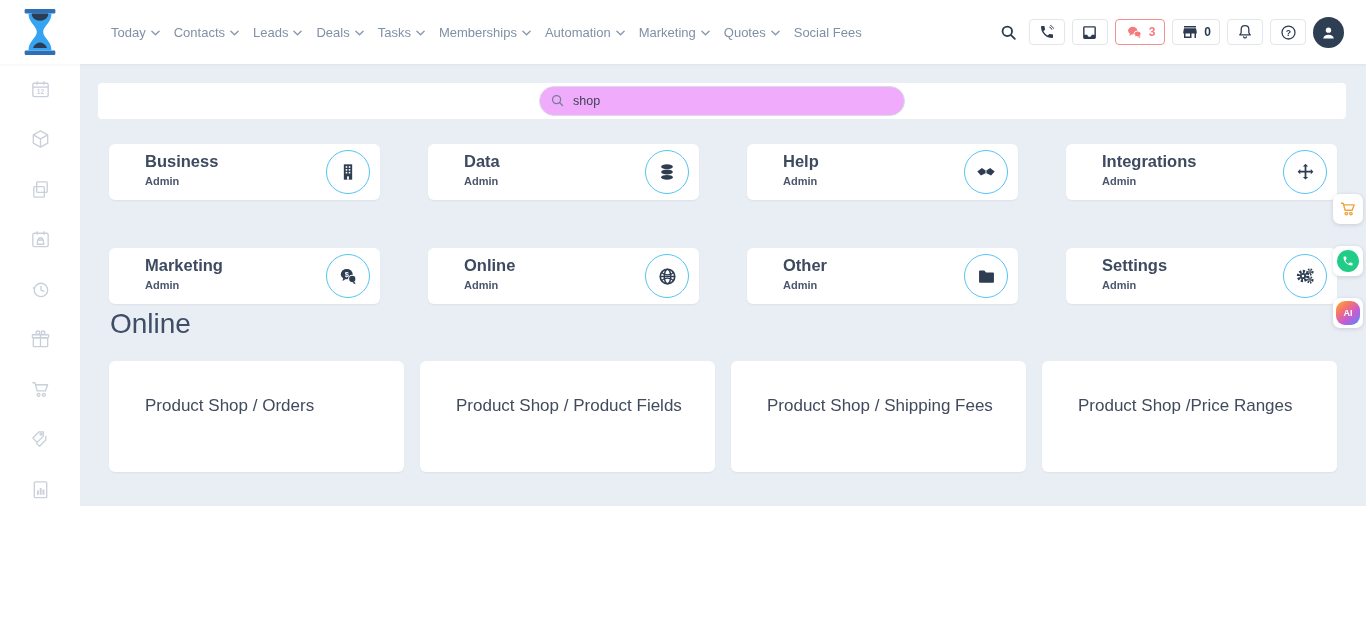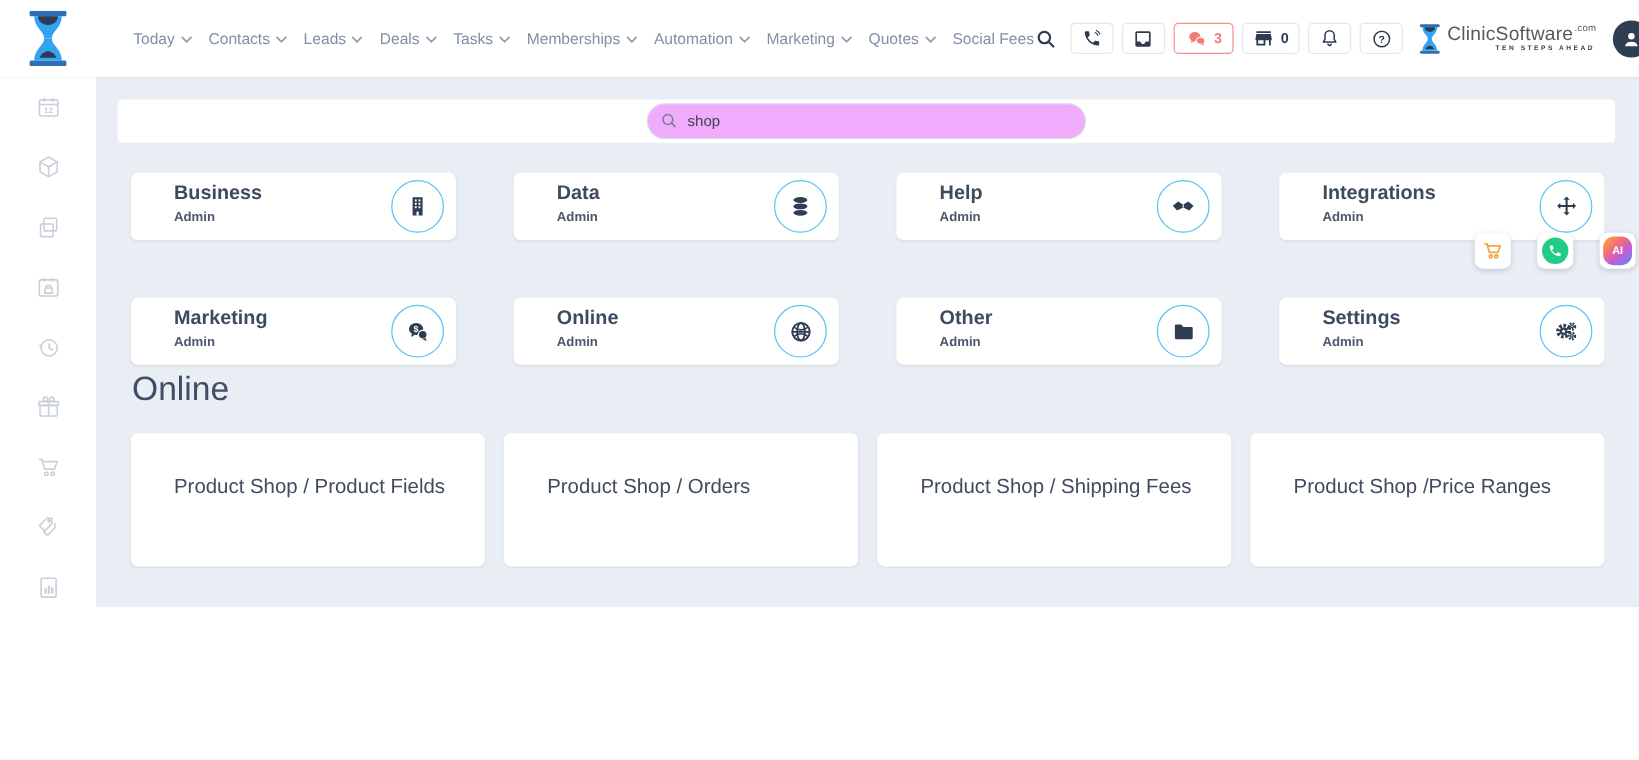--- a/index.html
+++ b/index.html
@@ -64,21 +64,21 @@
   .res-grid{position:absolute;left:29px;top:297px;width:1228px;display:grid;
             grid-template-columns:repeat(4,1fr);column-gap:16px;row-gap:17px;
             grid-template-rows:111px 98px;}
   .res-card{background:#fff;border-radius:6px;box-shadow:0 1px 2px rgba(40,60,90,.06);
             padding:34px 18px 0 36px;box-sizing:border-box;font-size:17px;font-weight:500;
             color:#414b5e;line-height:1.35;cursor:pointer;}
 
   .divider{position:absolute;left:15px;right:0;top:538px;height:1px;background:#dfe2e7;}
 
   
-  .floating{position:absolute;right:3px;top:194px;display:flex;flex-direction:row;gap:22px;
+  .floating{position:absolute;right:3px;top:194px;display:flex;flex-direction:column;gap:22px;
             z-index:20;}
   .float-btn{width:30px;height:30px;background:#fff;border-radius:7px;
              box-shadow:0 1px 4px rgba(20,40,70,.15);display:flex;align-items:center;
              justify-content:center;cursor:pointer;}
   .wa-circle{width:22px;height:22px;border-radius:50%;background:#21cc87;display:flex;
              align-items:center;justify-content:center;color:#fff;}
   .ai-badge{width:24px;height:24px;border-radius:9px;display:flex;align-items:center;
             justify-content:center;color:#fff;font-size:9px;font-weight:bold;
             background:linear-gradient(140deg,#f7b32b 0%,#f6736c 32%,#c65bd6 62%,#4f8df7 100%);}
 </style>
@@ -204,34 +204,20 @@
           </svg>
       </div>
 
       <div class="icon-btn">
         <svg width="19" height="19" viewBox="0 0 24 24">
             <circle cx="12" cy="12" r="8.2" fill="none" stroke="currentColor" stroke-width="1.6"></circle>
             <text x="12" y="16" font-size="11" font-weight="bold" text-anchor="middle" fill="currentColor" font-family="Liberation Sans, sans-serif">?</text>
           </svg>
       </div>
 
-      <div class="brand">
-        <svg width="19" height="25" viewBox="0 0 28 36">
-          <rect x="2" y="0" width="24" height="3.6" rx="1" fill="#2f6fb5"></rect>
-          <rect x="2" y="32.4" width="24" height="3.6" rx="1" fill="#2f6fb5"></rect>
-          <path d="M5 3.6 H23 C23 11 16.5 13.5 16.5 18 H11.5 C11.5 13.5 5 11 5 3.6 Z" fill="#35a3ef"></path>
-          <path d="M5 32.4 H23 C23 25 16.5 22.5 16.5 18 H11.5 C11.5 22.5 5 25 5 32.4 Z" fill="#35a3ef"></path>
-          <path d="M7.5 3.6 H20.5 C20.5 7 17.5 9.2 14 9.2 C10.5 9.2 7.5 7 7.5 3.6 Z" fill="#2b3c55"></path>
-          <path d="M8.5 30.6 C9.5 27.8 12 26.3 14 26.3 C16 26.3 18.5 27.8 19.5 30.6 Z" fill="#2b3c55"></path>
-        </svg>
-        <div>
-          <div class="brand-line"><span>ClinicSoftware</span><span class="tld">.com</span></div>
-          <div class="tagline">TEN STEPS AHEAD</div>
-        </div>
-      </div>
 
       <div class="avatar">
         <svg width="19" height="19" viewBox="0 0 24 24">
             <circle cx="12" cy="9" r="3.4" fill="#fff"></circle>
             <path d="M5.3 19.5 a6.8 5.6 0 0 1 13.4 0 Z" fill="#fff"></path>
           </svg>
 
       </div>
     </div>
   </div>
@@ -438,22 +424,22 @@
               <circle cx="17.4" cy="16.4" r="1.7" fill="currentColor"></circle>
               <circle cx="17.4" cy="16.4" r=".7" fill="#fff"></circle>
             </svg>
         </div>
       </div>
     </div>
 
     <div class="section-heading">Online</div>
 
     <div class="res-grid">
+      <div class="res-card"><span>Product Shop / Orders</span></div>
       <div class="res-card"><span>Product Shop / Product Fields</span></div>
-      <div class="res-card"><span>Product Shop / Orders</span></div>
       <div class="res-card"><span>Product Shop / Shipping Fees</span></div>
       <div class="res-card"><span>Product Shop /Price Ranges</span></div>
     </div>
 
     <div class="divider"></div>
   </div>
 
   <div class="floating">
     <div class="float-btn">
       <svg width="20" height="20" viewBox="0 0 24 24" fill="none" stroke="#f0a33f" stroke-width="1.7" stroke-linejoin="round">

